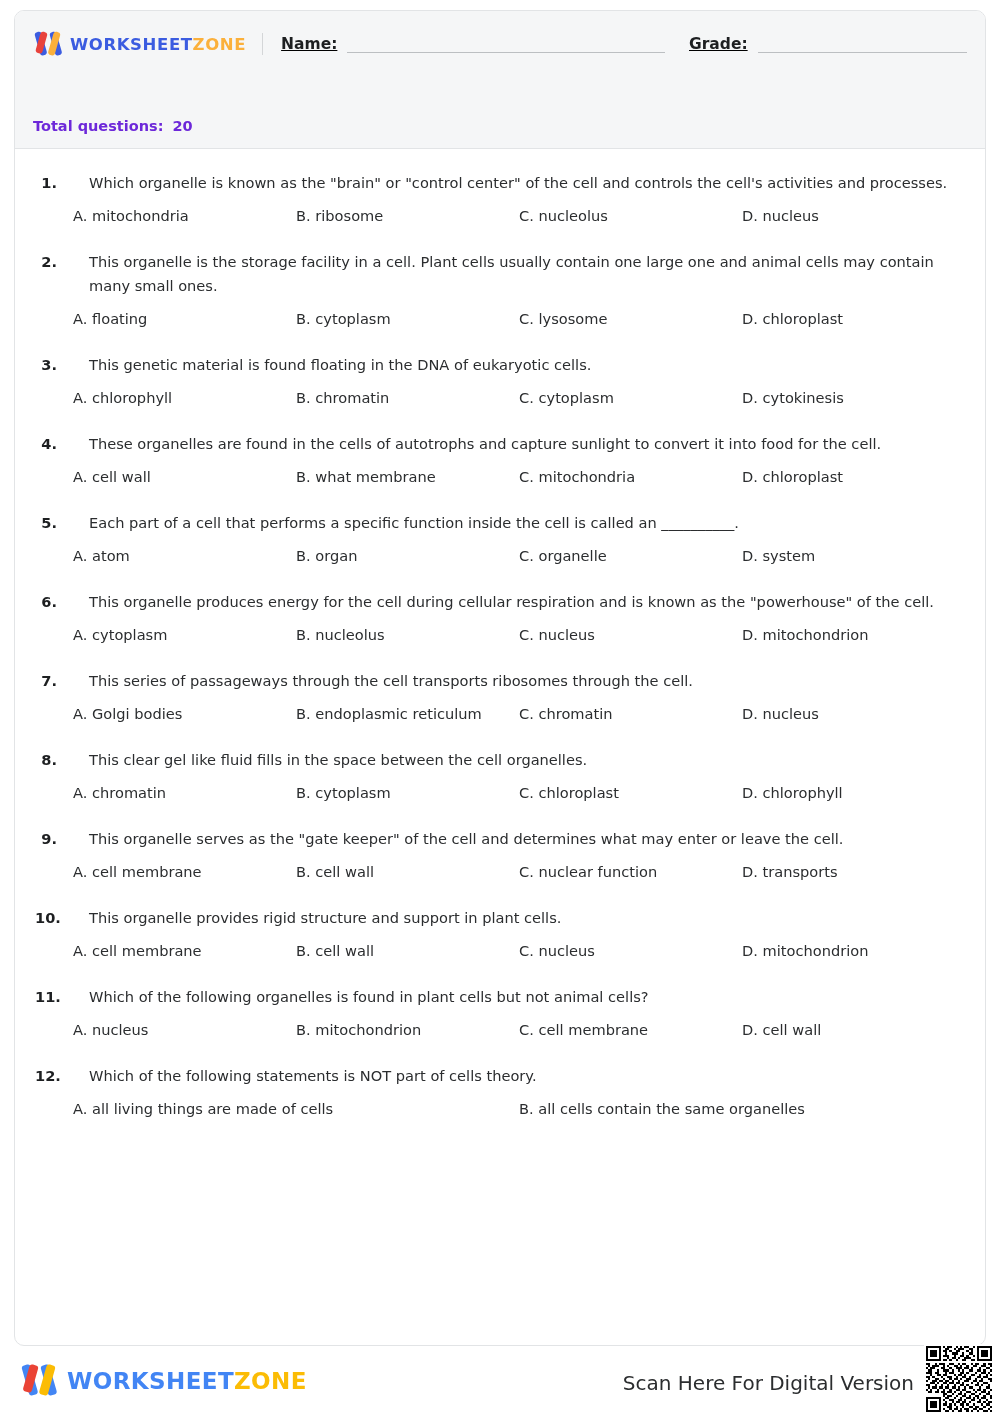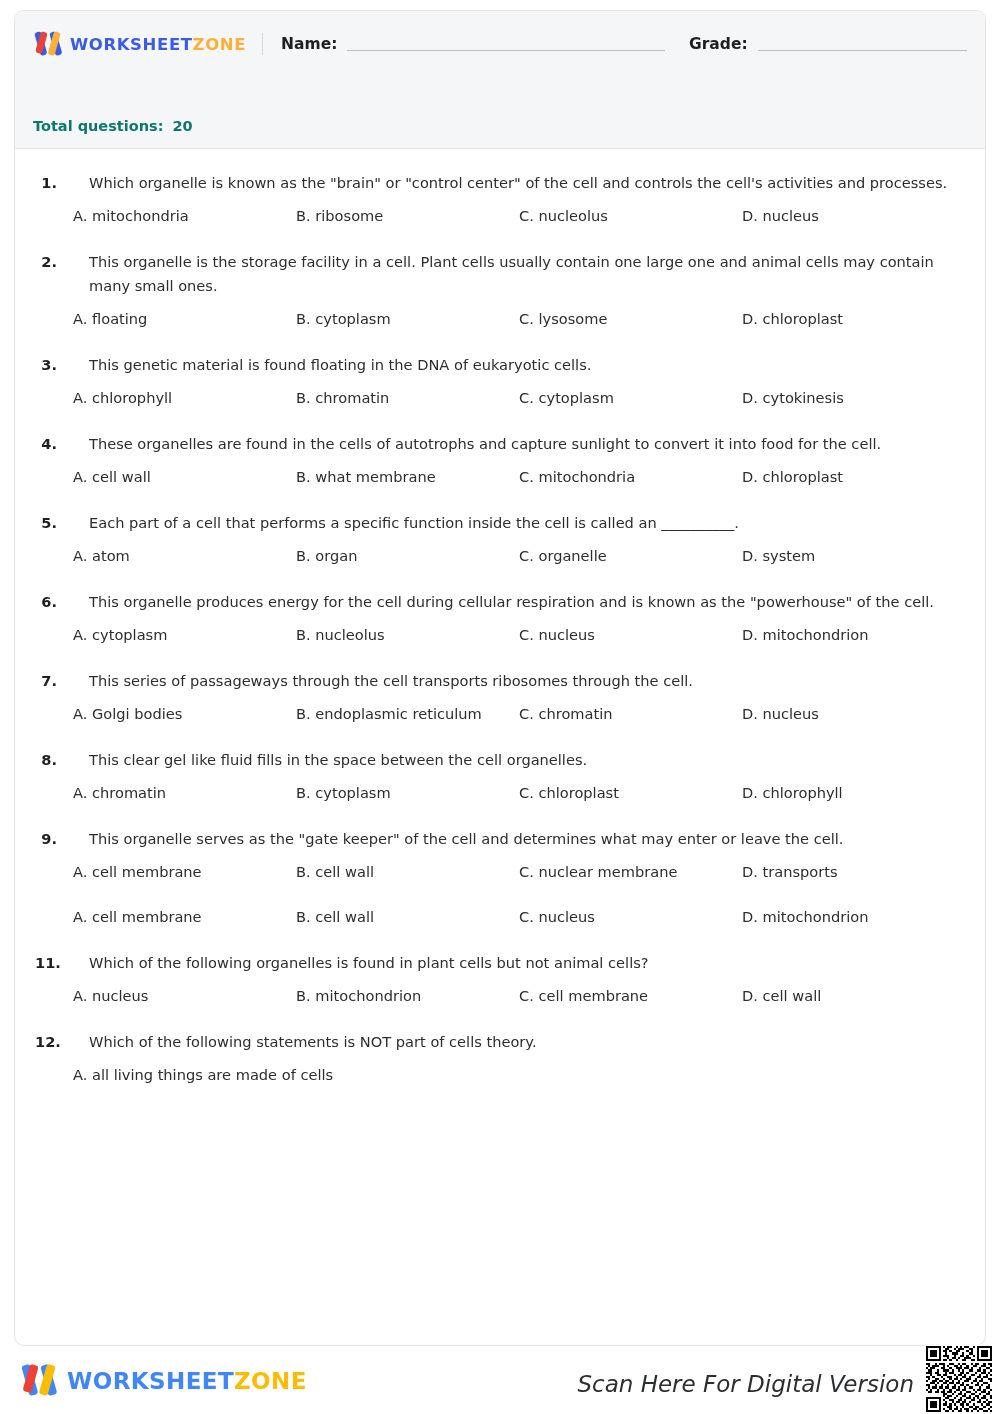--- a/index.html
+++ b/index.html
@@ -82,23 +82,24 @@
     width: 1px;
     height: 22px;
     background: #d4d6d8;
     margin: 0 18px 0 16px;
     flex: 0 0 auto;
   }
 
   
   .field {
     display: flex;
-    align-items: center;
+    align-items: flex-end;
     flex: 1 1 auto;
     min-width: 0;
+    text-decoration: underline;
   }
   .field + .field { margin-left: 24px; }
   .field-label {
     font-size: 15.5px;
     font-weight: 700;
     color: #1d1f21;
     white-space: nowrap;
     flex: 0 0 auto;
   }
   .field-line {
@@ -110,21 +111,21 @@
   .field-name  { flex: 1 1 58%; }
   .field-grade { flex: 1 1 42%; }
 
   
   .total-row {
     position: absolute;
     left: 18px;
     bottom: 14px;
     font-size: 14.5px;
     font-weight: 700;
-    color: #0f766e;
+    color: #6d28d9;
   }
   .total-row .total-count { margin-left: 9px; }
 
   
   .sheet-body {
     padding: 22px 20px 0 20px;
     box-sizing: border-box;
   }
   .question {
     margin-bottom: 23px;
@@ -190,24 +191,23 @@
   .footer-brand .lm-blue2 { left: 20px; top: 1px;  width: 9px;  height: 31px; background: #4285f4; }
   .footer-brand .lm-yel   { left: 27px; top: 1px;  width: 9px;  height: 31px; background: #fbbc05; }
   .footer-brand .logo-text { font-size: 23px; letter-spacing: 0.4px; }
   .footer-brand .logo-text .w-part { color: #4285f4; }
   .footer-brand .logo-text .z-part { color: #fbbc05; }
 
   .scan-text {
     position: absolute;
     right: 86px;
     top: 13px;
-    font-size: 23px;
+    font-size: 20px;
     color: #2b2d2f;
     white-space: nowrap;
-    font-style: italic;
   }
   .qr {
     position: absolute;
     right: 6px;
     top: -14px;
     width: 70px;
     height: 70px;
   }
 </style>
 </head>
@@ -345,25 +345,29 @@
         </div>
       </div>
       <div class="question">
         <div class="q-head">
           <span class="q-num">9.</span>
           <span class="q-text">This organelle serves as the "gate keeper" of the cell and determines what may enter or leave the cell.</span>
         </div>
         <div class="q-options cols-4">
           <span class="opt">A. cell membrane</span>
           <span class="opt">B. cell wall</span>
-          <span class="opt">C. nuclear membrane</span>
+          <span class="opt">C. nuclear function</span>
           <span class="opt">D. transports</span>
         </div>
       </div>
       <div class="question">
+        <div class="q-head">
+          <span class="q-num">10.</span>
+          <span class="q-text">This organelle provides rigid structure and support in plant cells.</span>
+        </div>
         <div class="q-options cols-4">
           <span class="opt">A. cell membrane</span>
           <span class="opt">B. cell wall</span>
           <span class="opt">C. nucleus</span>
           <span class="opt">D. mitochondrion</span>
         </div>
       </div>
       <div class="question">
         <div class="q-head">
           <span class="q-num">11.</span>
@@ -376,20 +380,21 @@
           <span class="opt">D. cell wall</span>
         </div>
       </div>
       <div class="question">
         <div class="q-head">
           <span class="q-num">12.</span>
           <span class="q-text">Which of the following statements is NOT part of cells theory.</span>
         </div>
         <div class="q-options cols-2">
           <span class="opt">A. all living things are made of cells</span>
+          <span class="opt">B. all cells contain the same organelles</span>
         </div>
       </div>
     </div>
 </div>
 
 <div class="footer">
 
   <div class="footer-brand">
     <span class="logo-mark">
       <i class="lm-blue"></i>

